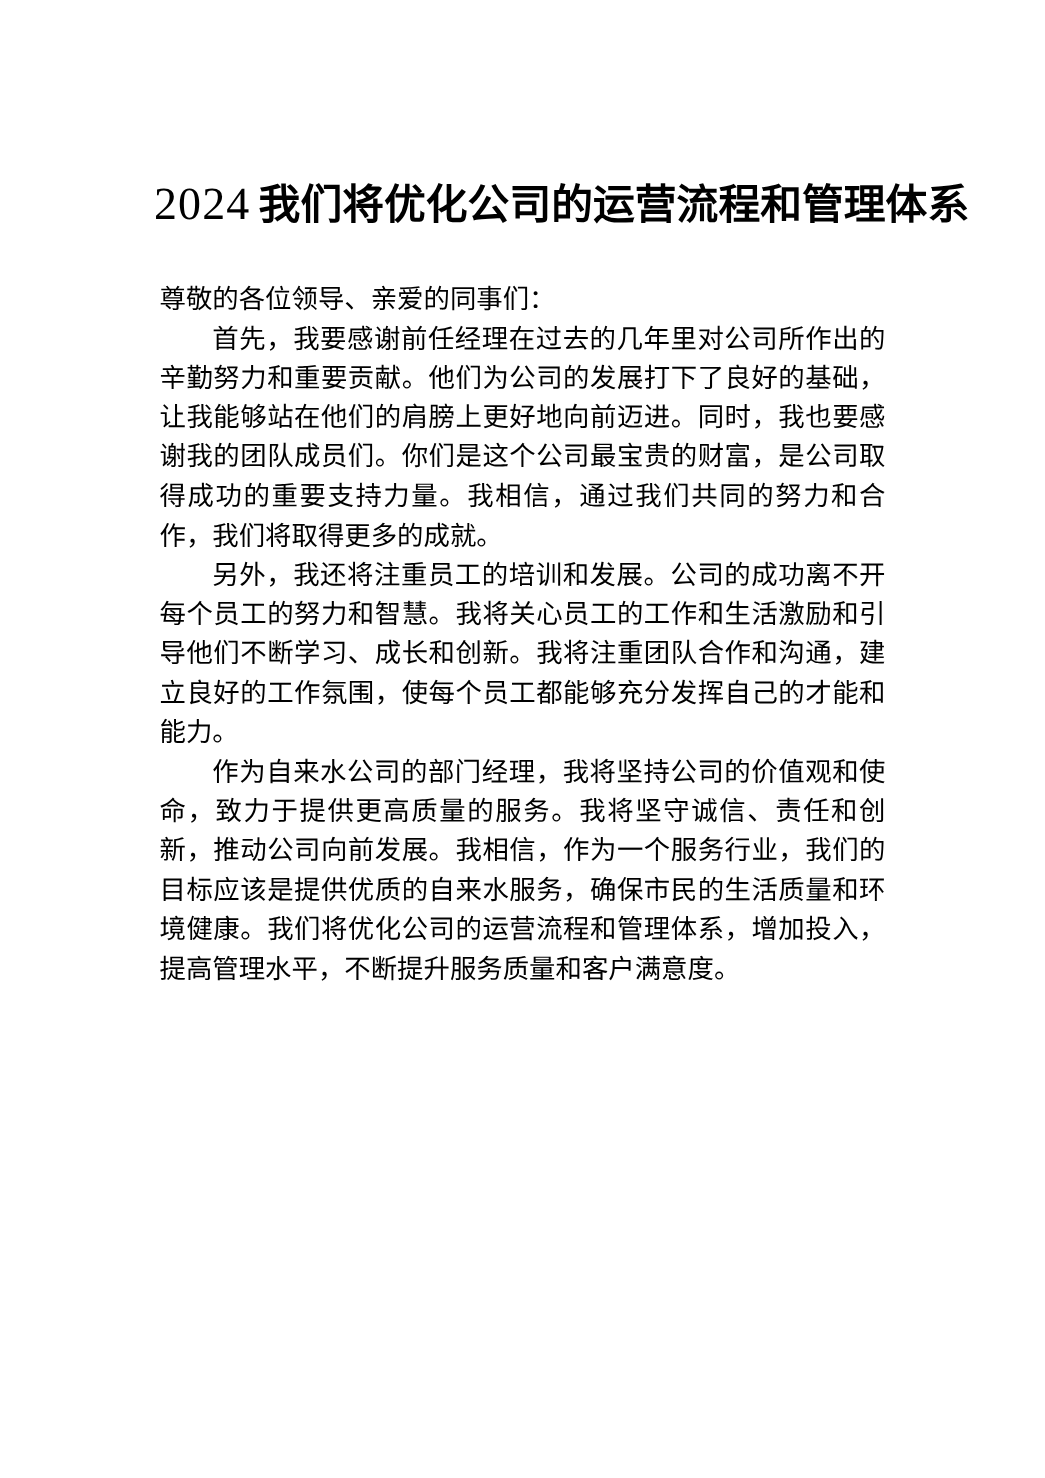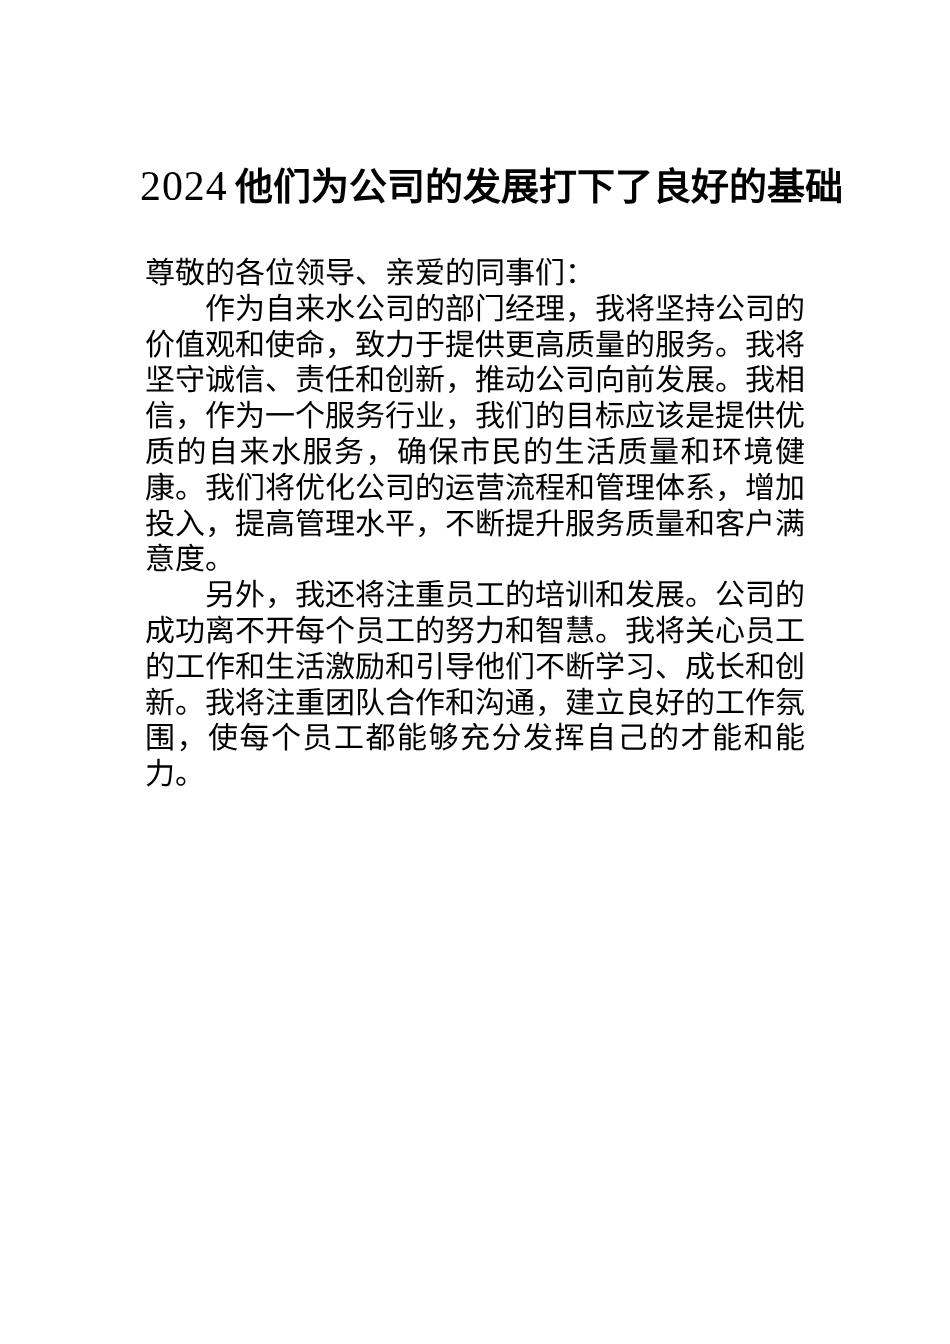--- a/index.html
+++ b/index.html
@@ -30,37 +30,38 @@
     font-family: "Liberation Serif", serif;
     font-weight: normal;
     font-size: 1.1em;
     letter-spacing: 1px;
     margin-right: 0.18em;
     margin-top: 19px;
   }
   .doc-body {
     margin: 44px 145px 0 145px;
     width: 660px;
-    font-size: 30px;
+    font-size: 24px;
     line-height: 35.8px;
     text-align: justify;
     color: #000000;
   }
   .doc-body p {
     margin: 0;
     padding: 0;
   }
   .doc-body p.indented {
     text-indent: 2em;
   }
 </style>
 </head>
 <body>
 
 <div class="page">
-  <h1 class="doc-title"><span class="year">2024</span><span>他们为公司的发展打下了良好的基础</span></h1>
+  <h1 class="doc-title"><span class="year">2024</span><span>我们将优化公司的运营流程和管理体系</span></h1>
 
   <div class="doc-body">
     <p>尊敬的各位领导、亲爱的同事们：</p>
+    <p class="indented">首先，我要感谢前任经理在过去的几年里对公司所作出的辛勤努力和重要贡献。他们为公司的发展打下了良好的基础，让我能够站在他们的肩膀上更好地向前迈进。同时，我也要感谢我的团队成员们。你们是这个公司最宝贵的财富，是公司取得成功的重要支持力量。我相信，通过我们共同的努力和合作，我们将取得更多的成就。</p>
+    <p class="indented">另外，我还将注重员工的培训和发展。公司的成功离不开每个员工的努力和智慧。我将关心员工的工作和生活激励和引导他们不断学习、成长和创新。我将注重团队合作和沟通，建立良好的工作氛围，使每个员工都能够充分发挥自己的才能和能力。</p>
     <p class="indented">作为自来水公司的部门经理，我将坚持公司的价值观和使命，致力于提供更高质量的服务。我将坚守诚信、责任和创新，推动公司向前发展。我相信，作为一个服务行业，我们的目标应该是提供优质的自来水服务，确保市民的生活质量和环境健康。我们将优化公司的运营流程和管理体系，增加投入，提高管理水平，不断提升服务质量和客户满意度。</p>
-    <p class="indented">另外，我还将注重员工的培训和发展。公司的成功离不开每个员工的努力和智慧。我将关心员工的工作和生活激励和引导他们不断学习、成长和创新。我将注重团队合作和沟通，建立良好的工作氛围，使每个员工都能够充分发挥自己的才能和能力。</p>
   </div>
 </div>
 
 </body></html>

